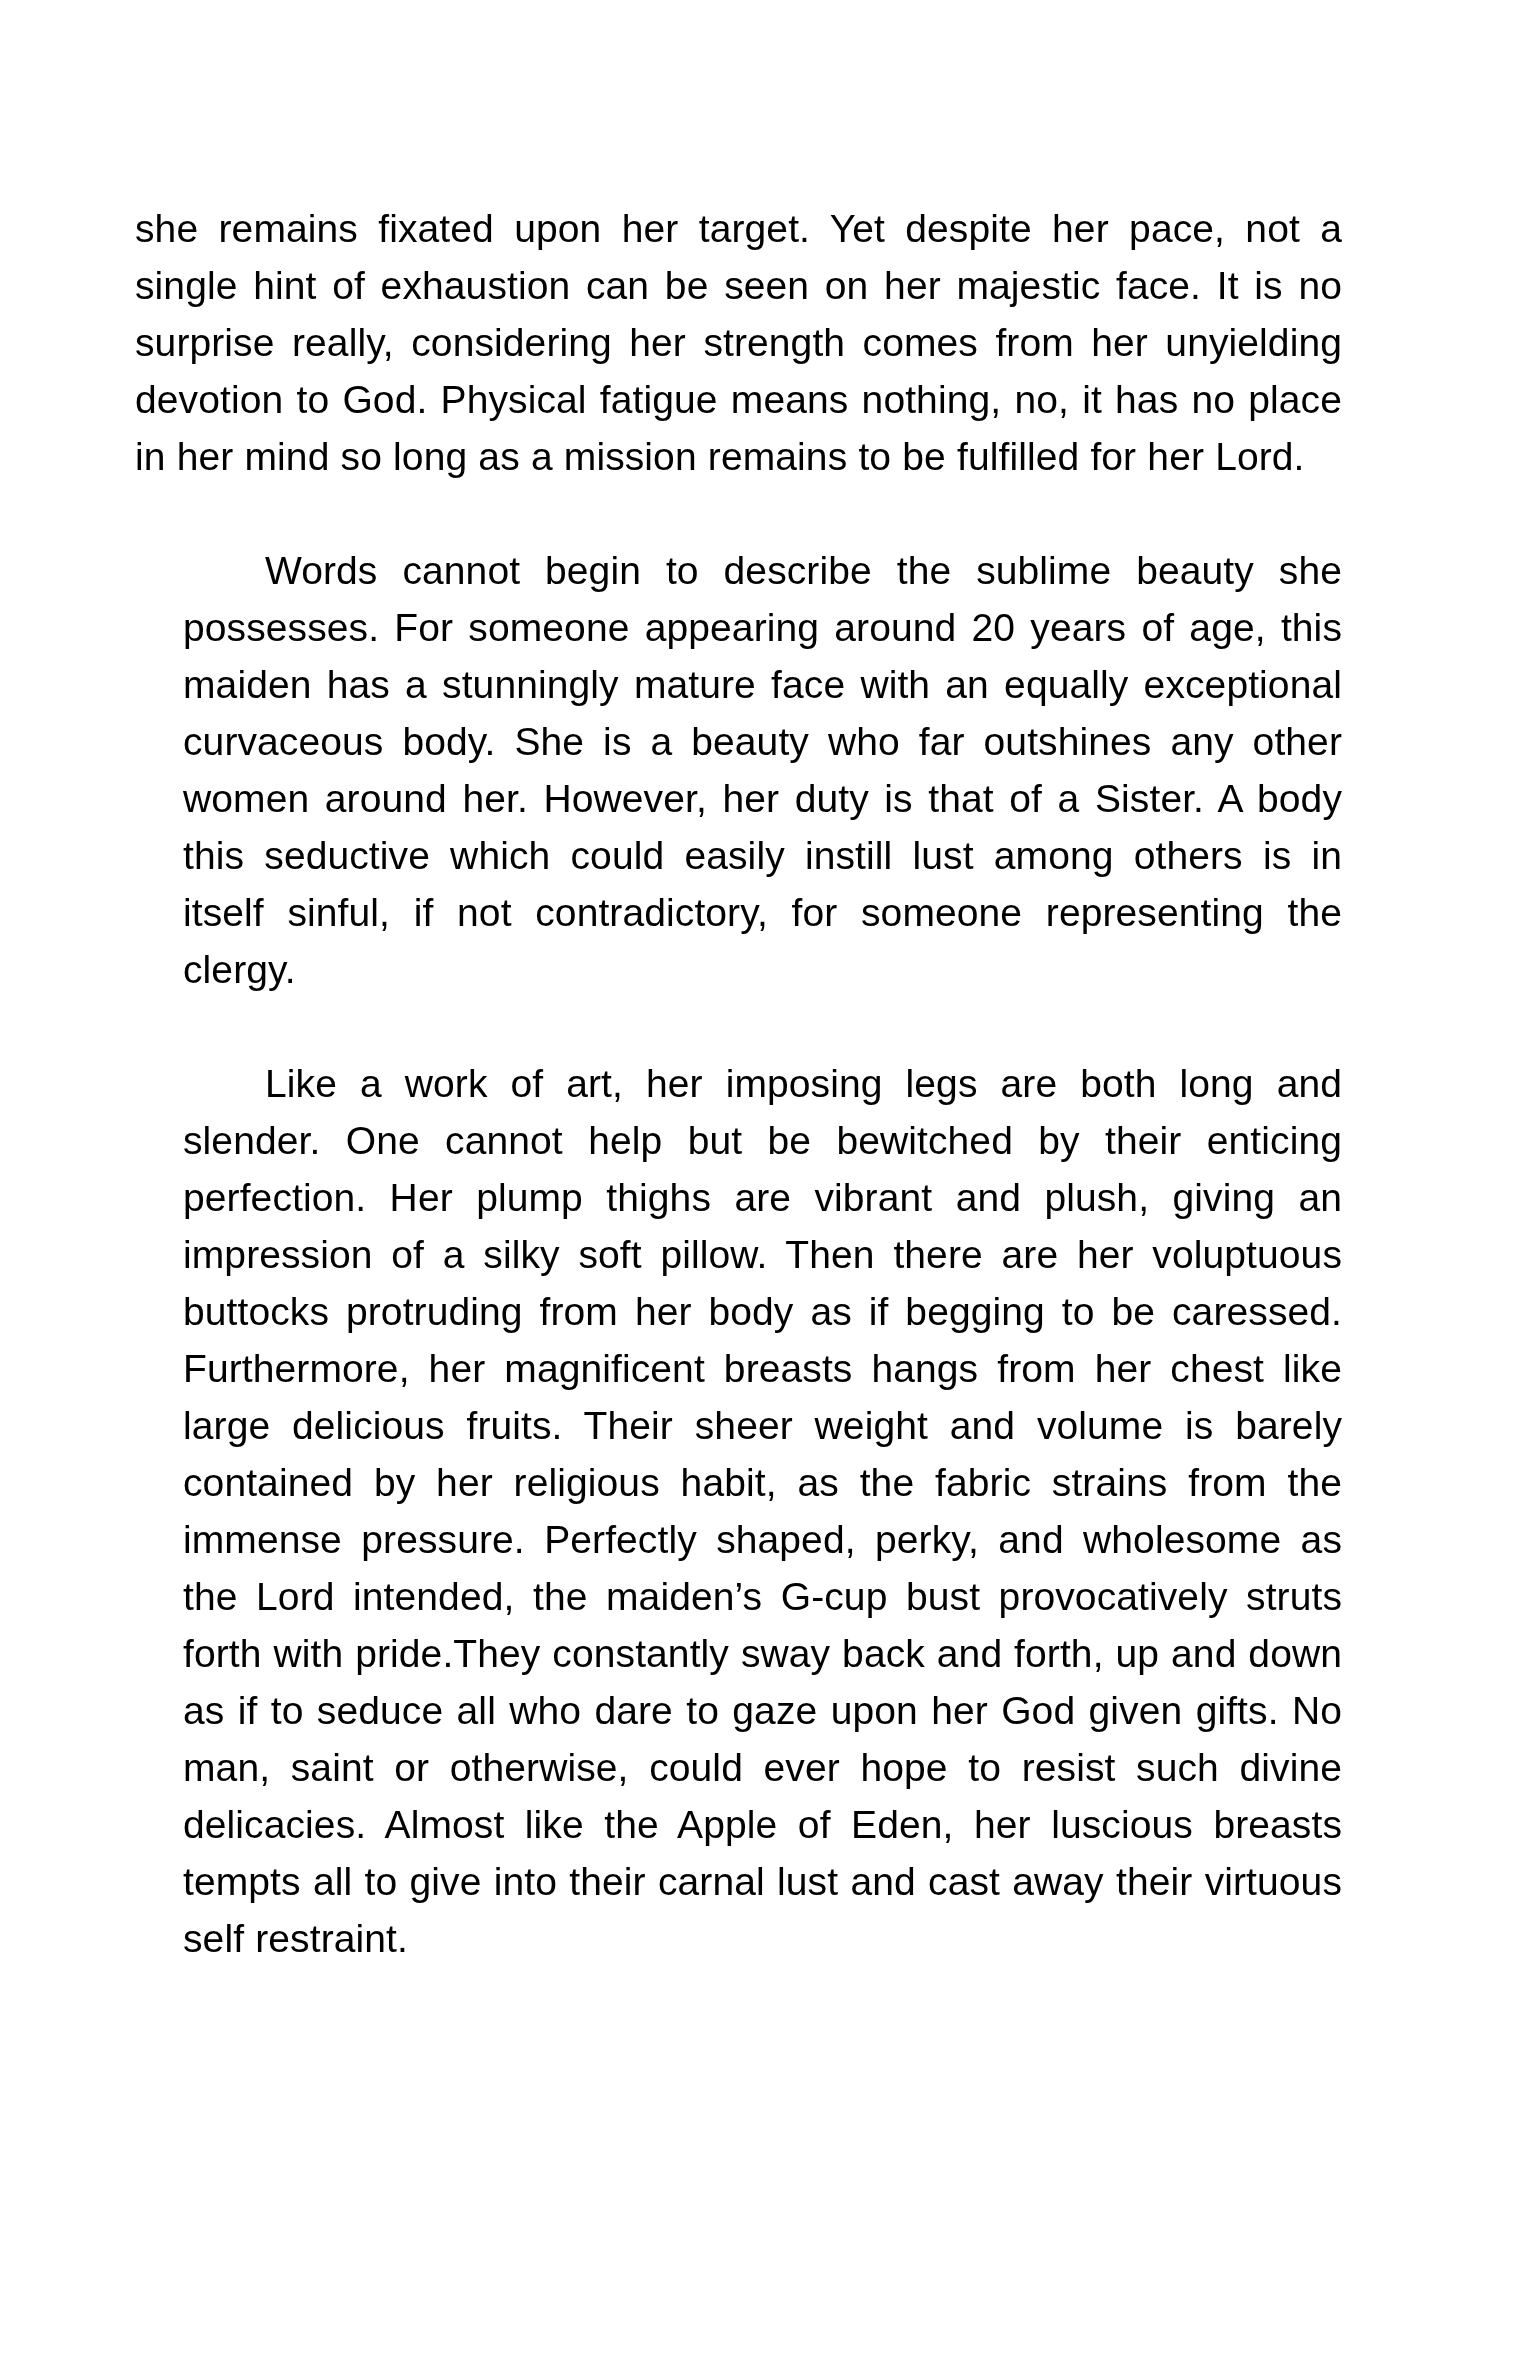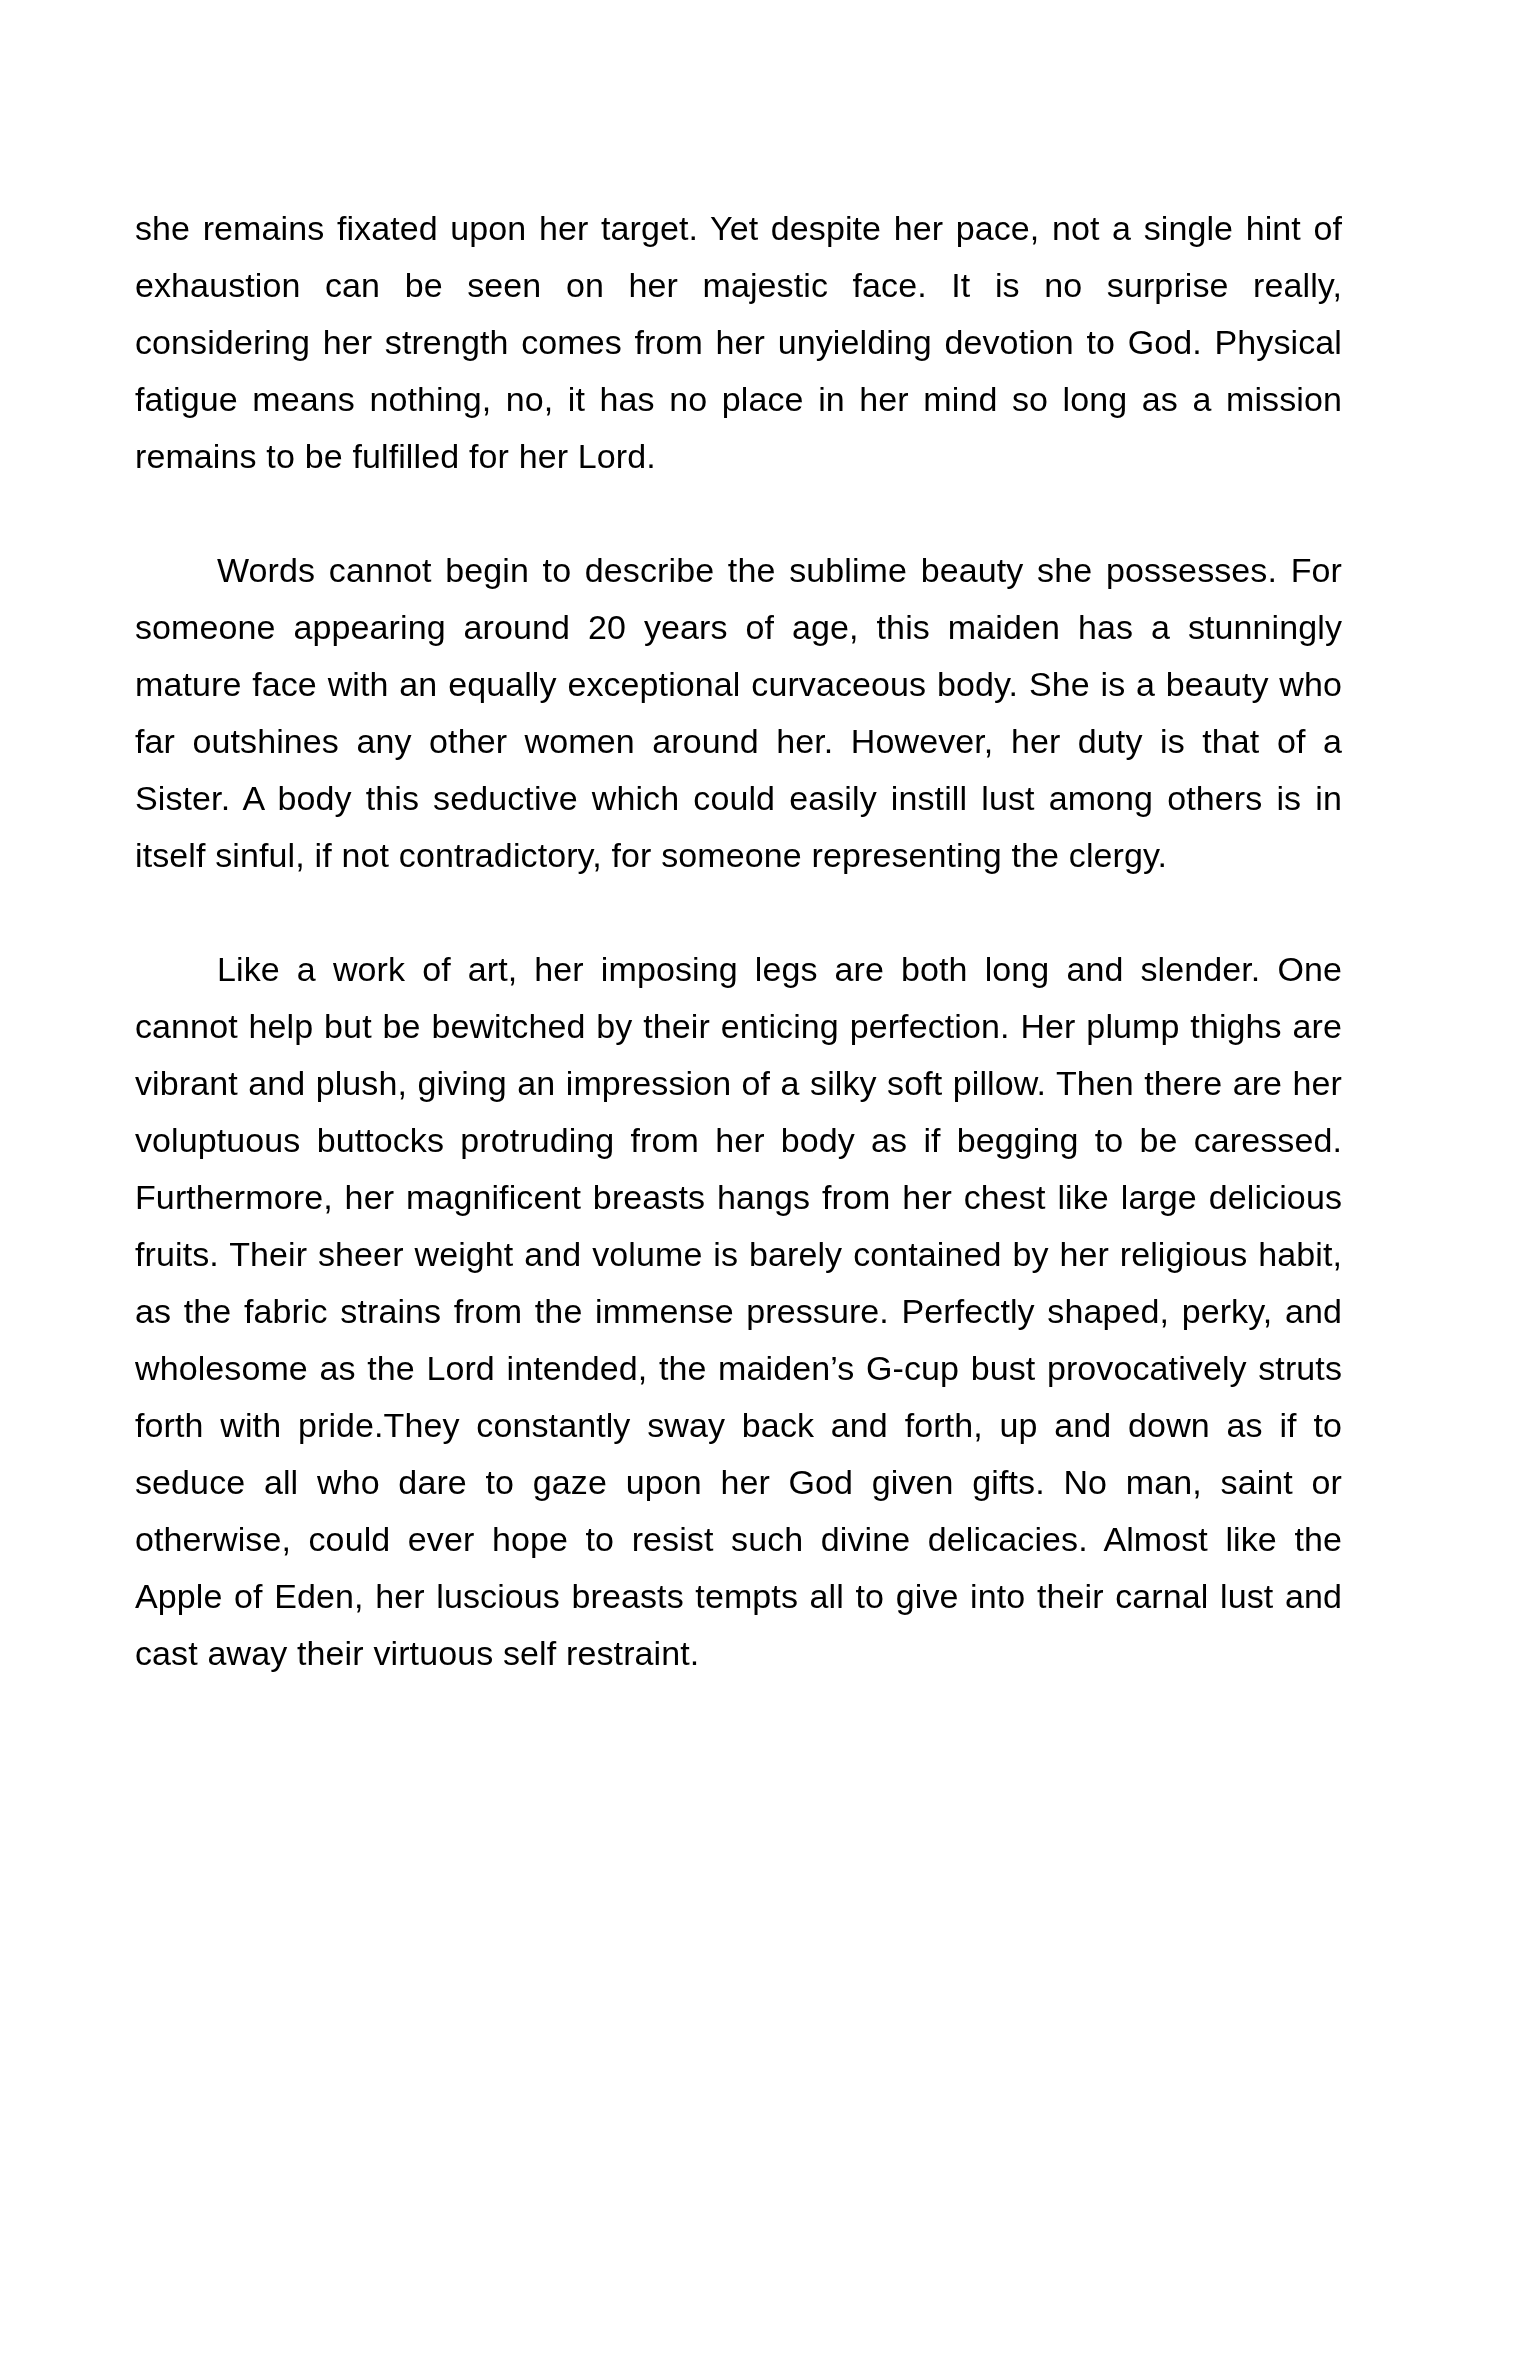--- a/index.html
+++ b/index.html
@@ -19,29 +19,30 @@
     box-sizing: border-box;
     padding: 200px 196px 0 135px;
     background: #ffffff;
     position: relative;
   }
   .doc-body {
     width: 1207px;
   }
   p.para {
     margin: 0 0 0 0;
-    font-size: 34px;
+    font-size: 39px;
     line-height: 57px;
     text-align: justify;
     text-justify: inter-word;
     letter-spacing: 0.1px;
     word-spacing: 0.2px;
   }
   p.para.indent {
     text-indent: 82px;
+    margin-left: 48px;
   }
   .gap {
     height: 57px;
   }
   
 </style>
 </head>
 <body>
 
 <div class="page">

